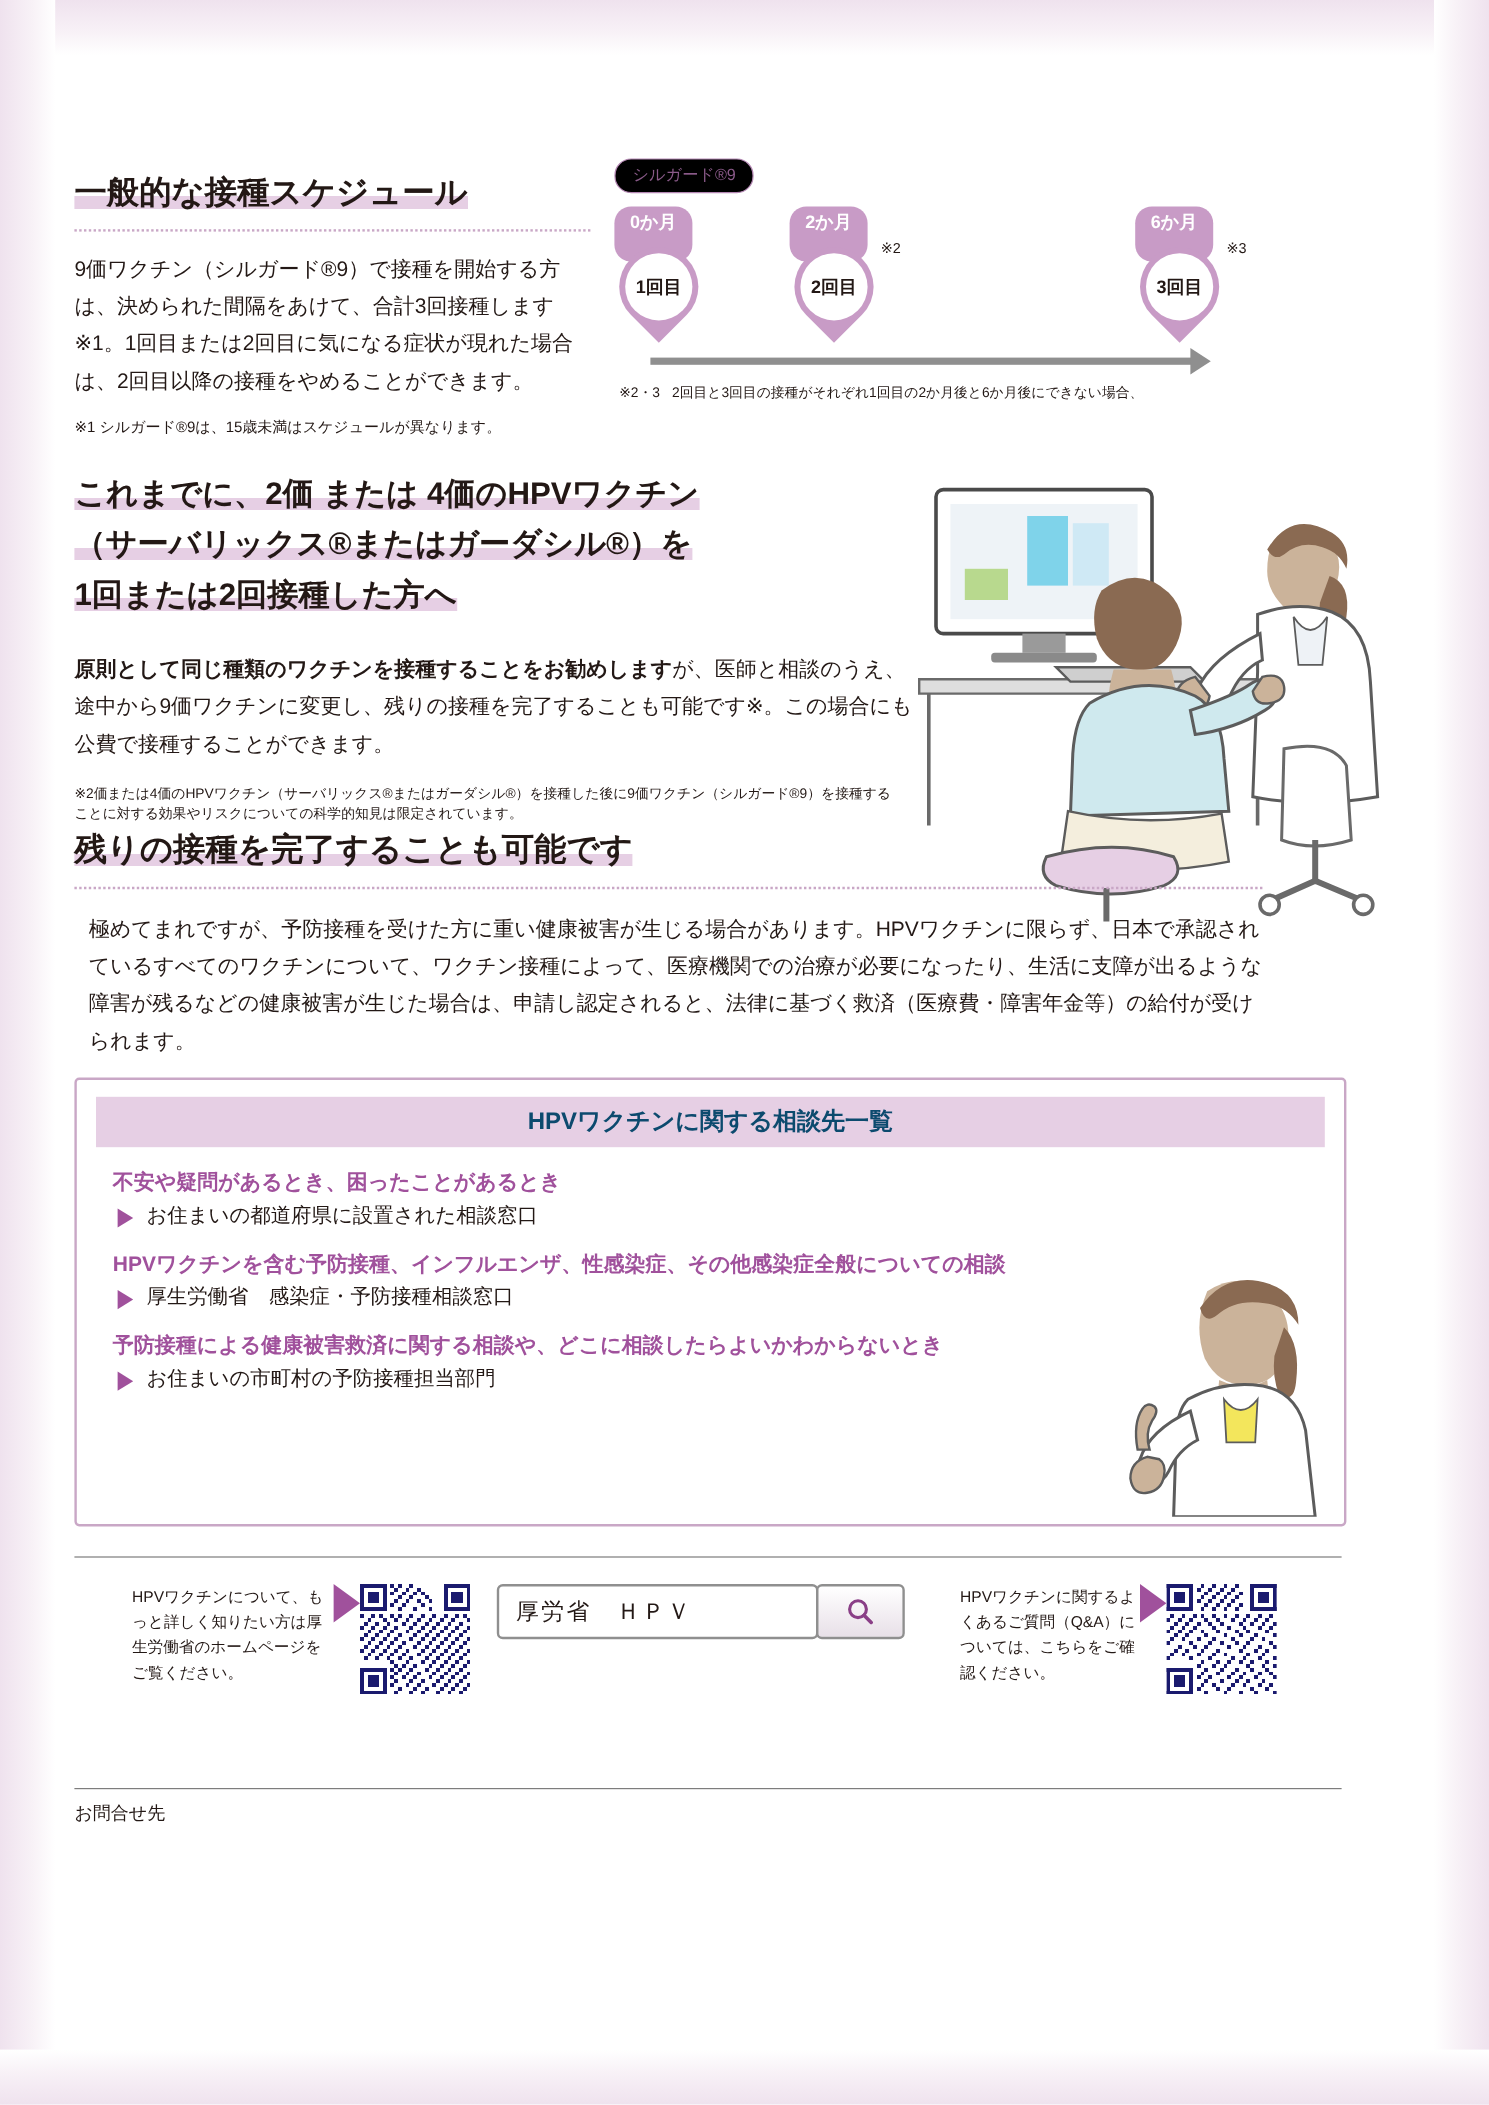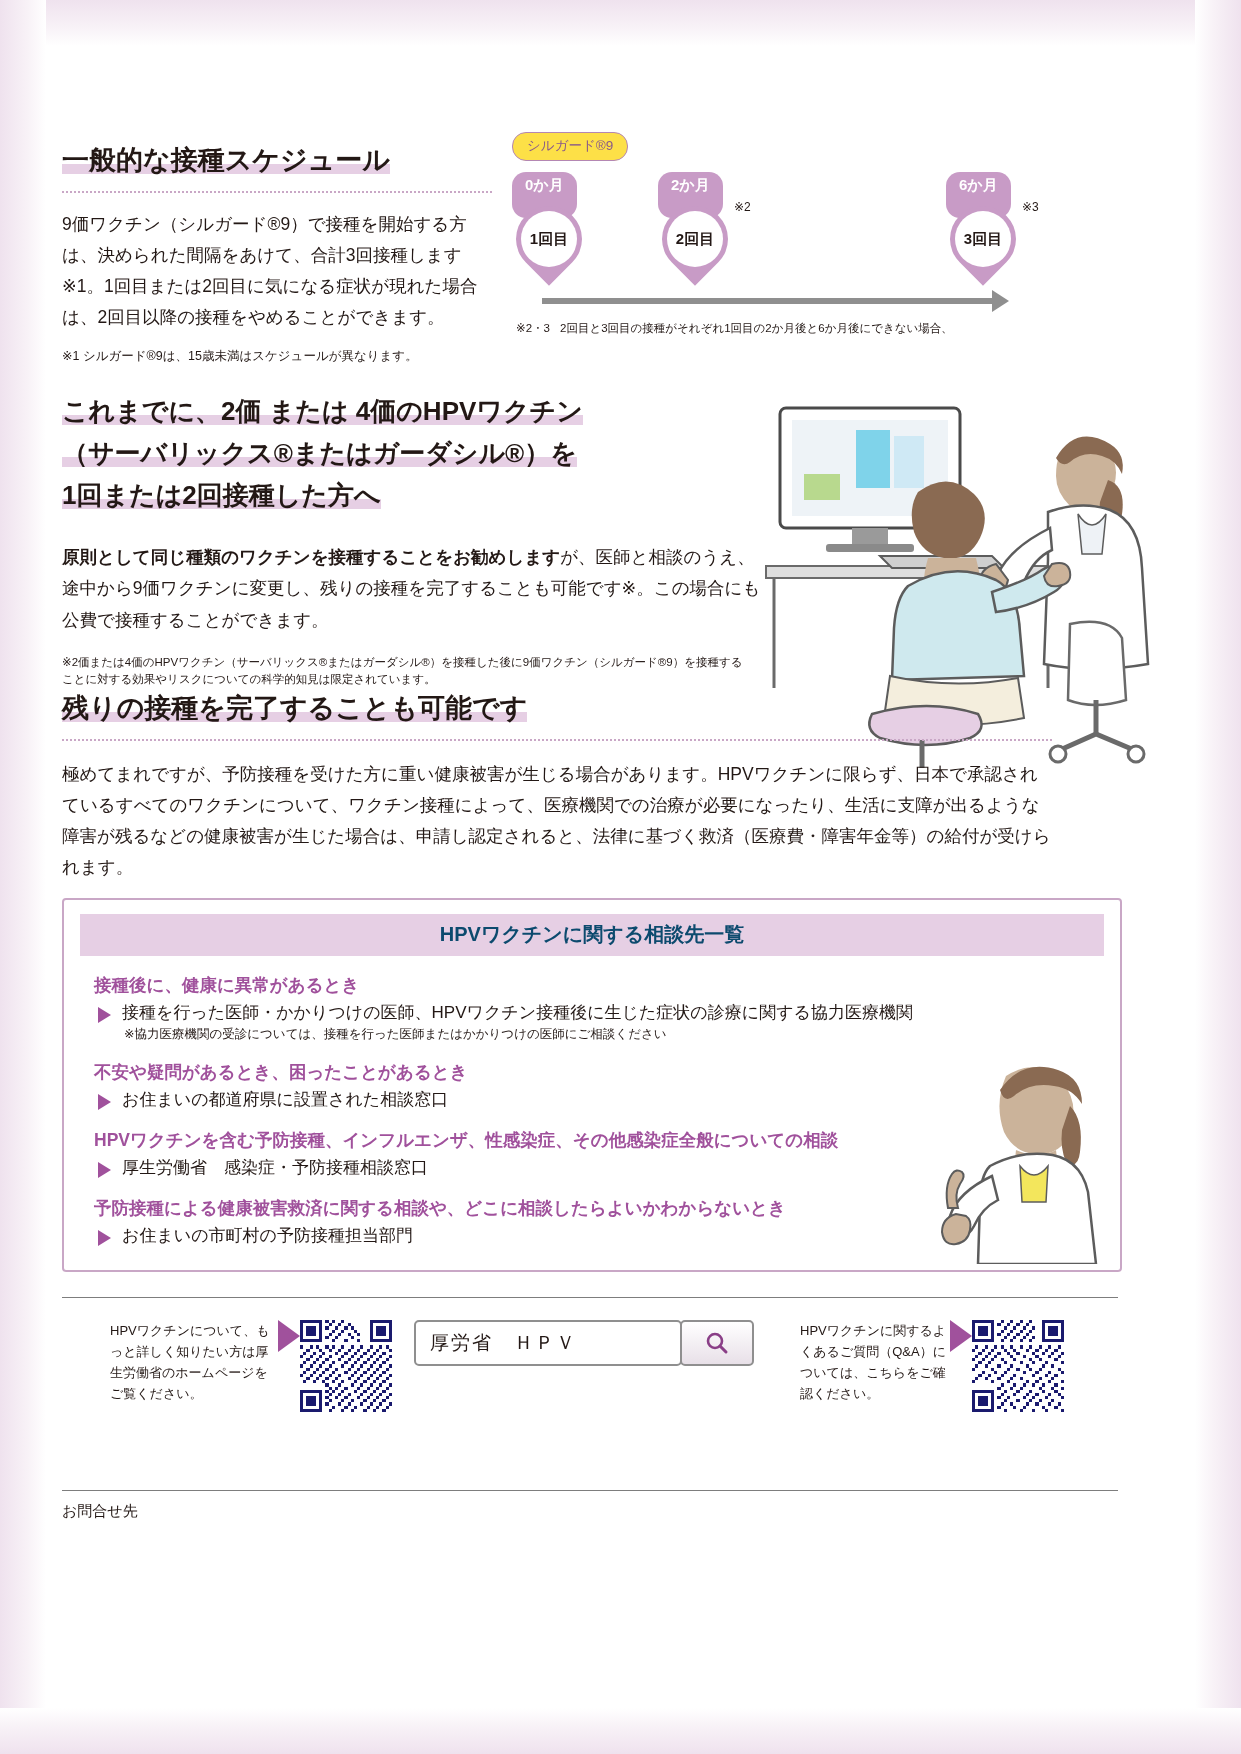--- a/index.html
+++ b/index.html
@@ -79,21 +79,21 @@
   #sec-schedule { position: absolute; left: 62px; top: 140px; width: 430px; }
   #sec-schedule .title { margin: 0 0 2px 0; }
   #sec-schedule .para { margin-top: 16px; }
   #sec-schedule .footnote { margin-top: 14px; }
 
   #schedule-graphic { position: absolute; left: 506px; top: 128px; width: 530px; height: 230px; }
   .tag-silgard {
     position: absolute; left: 6px; top: 4px;
     border: 1.5px solid #b487b3;
     border-radius: 14px;
-    background: #fde047;
+    background: #000000;
     color: #8a5a89;
     font-size: 13.5px;
     padding: 4px 14px 5px 14px;
     white-space: nowrap;
   }
   .month-pill {
     position: absolute;
     background: #c89bc6;
     color: #ffffff;
     font-size: 15px;
@@ -153,21 +153,21 @@
   #sec-switch .l { display: block; }
   #sec-switch .para { margin-top: 26px; }
   #sec-switch .footnote { margin-top: 18px; width: 690px; }
   .bold-in { font-weight: bold; }
 
   
   #illustration { position: absolute; left: 760px; top: 388px; width: 420px; height: 380px; }
 
   
   #sec-relief { position: absolute; left: 62px; top: 688px; width: 990px; }
-  #sec-relief .para { margin-top: 18px; }
+  #sec-relief .para { margin-top: 18px; margin-left: 12px; }
 
   
   #consult-box {
     position: absolute; left: 62px; top: 898px;
     width: 1056px; height: 370px;
     border: 2px solid #c9a7c6;
     border-radius: 4px;
     background: #ffffff;
     overflow: hidden;
   }
@@ -367,28 +367,20 @@
       <div>
         <span class="h-marker">残りの接種を完了することも可能です</span>
       </div>
       <div class="dotted"></div>
       <div class="body-txt para">極めてまれですが、予防接種を受けた方に重い健康被害が生じる場合があります。HPVワクチンに限らず、日本で承認されているすべてのワクチンについて、ワクチン接種によって、医療機関での治療が必要になったり、生活に支障が出るような障害が残るなどの健康被害が生じた場合は、申請し認定されると、法律に基づく救済（医療費・障害年金等）の給付が受けられます。</div>
     </div>
 
     <div id="consult-box">
       <div id="consult-header">HPVワクチンに関する相談先一覧</div>
 
-      <div class="consult-item">
-        <div class="consult-q">接種後に、健康に異常があるとき</div>
-        <div class="consult-a">
-          <span class="tri"></span>
-          <span>接種を行った医師・かかりつけの医師、HPVワクチン接種後に生じた症状の診療に関する協力医療機関</span>
-        </div>
-        <div class="consult-sub">※協力医療機関の受診については、接種を行った医師またはかかりつけの医師にご相談ください</div>
-      </div>
 
       <div class="consult-item">
         <div class="consult-q">不安や疑問があるとき、困ったことがあるとき</div>
         <div class="consult-a">
           <span class="tri"></span>
           <span>お住まいの都道府県に設置された相談窓口</span>
         </div>
       </div>
 
       <div class="consult-item">

